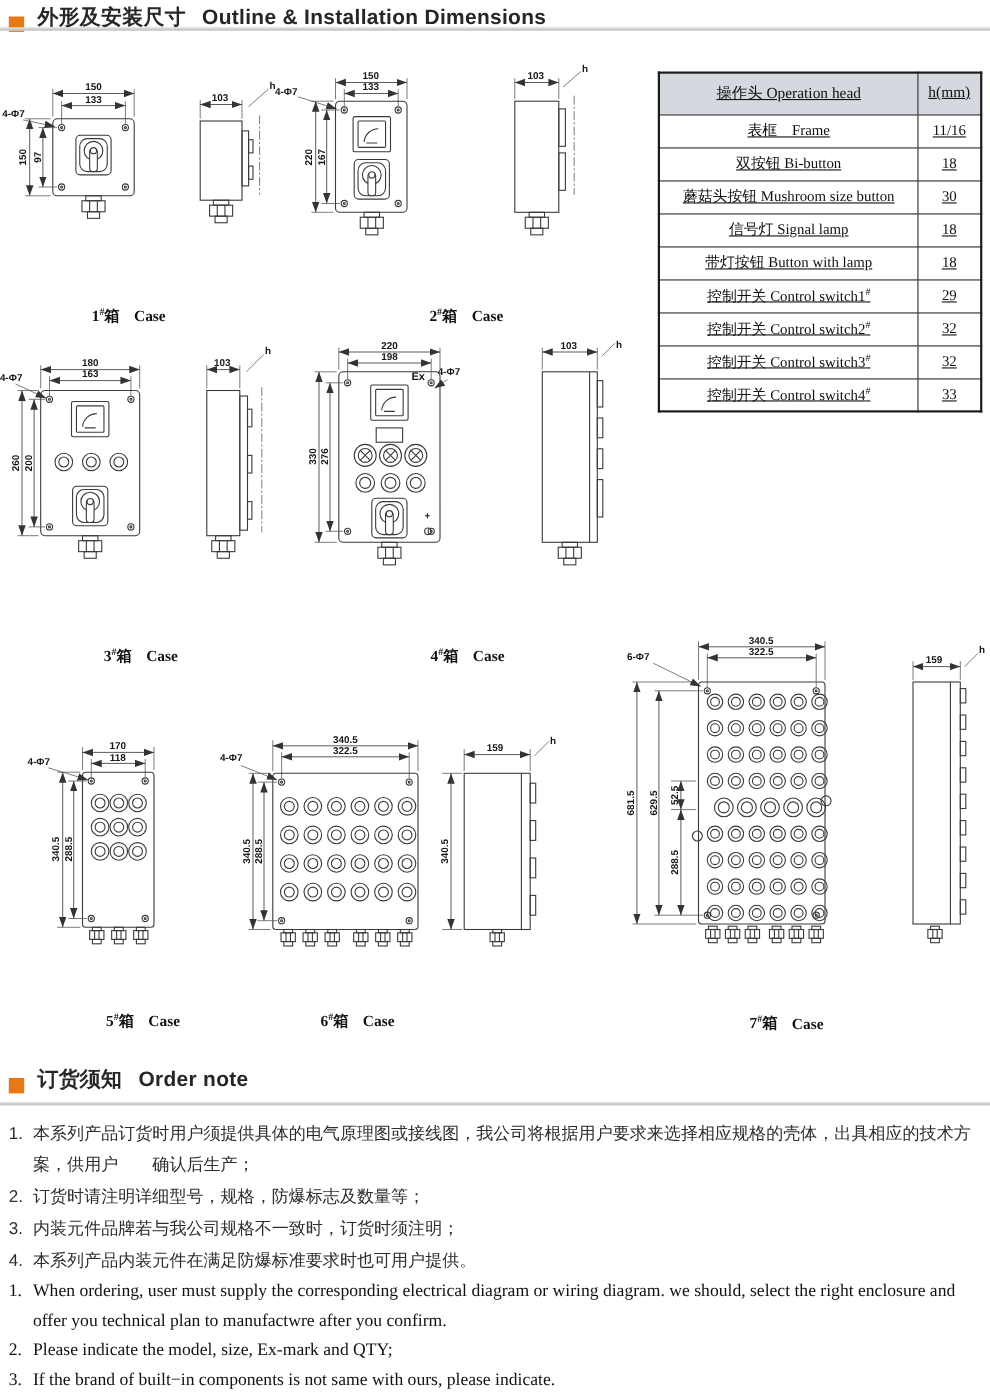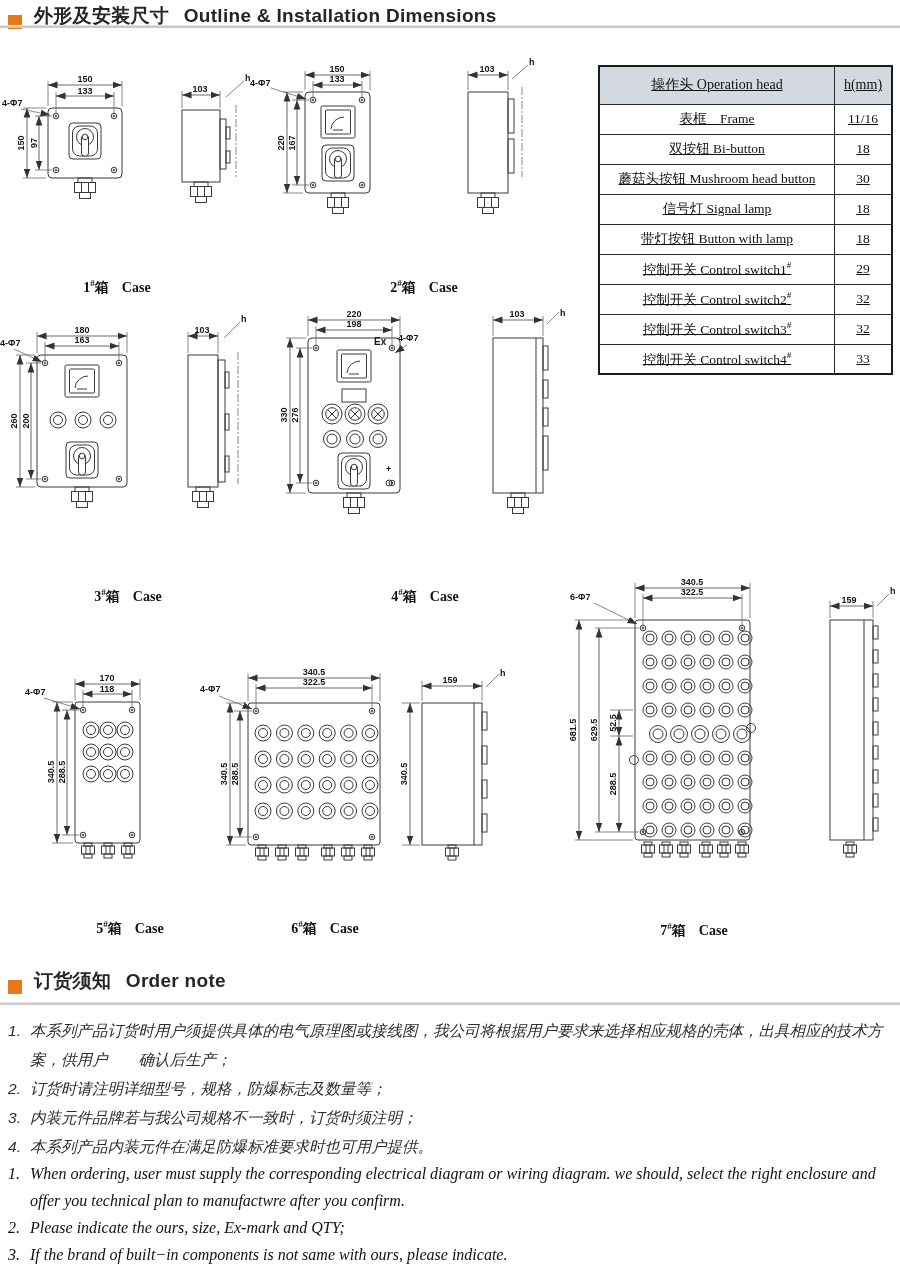--- a/index.html
+++ b/index.html
@@ -32,21 +32,21 @@
   .spec-table td{border:1px solid #2a2a2a;text-align:center;padding:1px 2px;font-size:13.5px;}
   .spec-table td:first-child{width:230px;}
   .spec-table tr{height:30px;}
   .spec-table tr.hd{height:38px;}
   .spec-table tr.hd td{background:#d3d9de;font-size:14px;}
   .spec-table sup{font-size:9px;}
   .spec-table .l1{font-size:13px;line-height:15px;}
   .spec-table .l2{font-size:11.8px;line-height:13px;}
   
   .notes{position:absolute;left:8px;width:884px;list-style:none;margin:0;padding:0;}
-  .notes li{position:relative;padding-left:22px;counter-increment:n;font-style:italic;}
+  .notes li{position:relative;padding-left:22px;counter-increment:n;}
   .notes li::before{content:counter(n) ".";position:absolute;left:0;top:0;}
   .notes-zh{top:1016px;font-family:"Liberation Sans",sans-serif;font-size:15.5px;line-height:29px;color:#2d2d2d;counter-reset:n;}
   .notes-en{top:1160px;font-family:"Liberation Serif",serif;font-size:16px;line-height:27px;color:#111;counter-reset:n;}
 </style>
 </head>
 <body>
 
 <div class="page">
 
   <svg style="position:absolute;width:0;height:0">
@@ -633,40 +633,40 @@
   </div>
   <div class="case-label" style="left:360px;top:540px;width:130px">
     <span>4</span><sup>#</sup><span>箱</span><span class="word">Case</span>
   </div>
   <div class="case-label" style="left:65px;top:872px;width:130px">
     <span>5</span><sup>#</sup><span>箱</span><span class="word">Case</span>
   </div>
   <div class="case-label" style="left:260px;top:872px;width:130px">
     <span>6</span><sup>#</sup><span>箱</span><span class="word">Case</span>
   </div>
-  <div class="case-label" style="left:624px;top:874px;width:140px">
+  <div class="case-label" style="left:645px;top:874px;width:140px">
     <span>7</span><sup>#</sup><span>箱</span><span class="word">Case</span>
   </div>
 
   <table class="spec-table">
     <tbody>
       <tr class="hd">
         <td>操作头 Operation head</td>
         <td>h(mm)</td>
       </tr>
       <tr>
         <td>表框　Frame</td>
         <td>11/16</td>
       </tr>
       <tr>
         <td>双按钮 Bi-button</td>
         <td>18</td>
       </tr>
       <tr>
-        <td>蘑菇头按钮 Mushroom head button</td>
+        <td>蘑菇头按钮 Mushroom size button</td>
         <td>30</td>
       </tr>
       <tr>
         <td>信号灯 Signal lamp</td>
         <td>18</td>
       </tr>
       <tr>
         <td>带灯按钮 Button with lamp</td>
         <td>18</td>
       </tr>
@@ -700,18 +700,18 @@
 
   <ol class="notes notes-zh">
     <li>本系列产品订货时用户须提供具体的电气原理图或接线图，我公司将根据用户要求来选择相应规格的壳体，出具相应的技术方案，供用户　　确认后生产；</li>
     <li>订货时请注明详细型号，规格，防爆标志及数量等；</li>
     <li>内装元件品牌若与我公司规格不一致时，订货时须注明；</li>
     <li>本系列产品内装元件在满足防爆标准要求时也可用户提供。</li>
   </ol>
 
   <ol class="notes notes-en">
     <li>When ordering, user must supply the corresponding electrical diagram or wiring diagram. we should, select the right enclosure and offer you technical plan to manufactwre after you confirm.</li>
-    <li>Please indicate the ours, size, Ex-mark and QTY;</li>
+    <li>Please indicate the model, size, Ex-mark and QTY;</li>
     <li>If the brand of built−in components is not same with ours, please indicate.</li>
     <li>User can supply the built-in components if they satisfy the explosion-proof request.</li>
   </ol>
 
 </div>
 
 </body></html>

